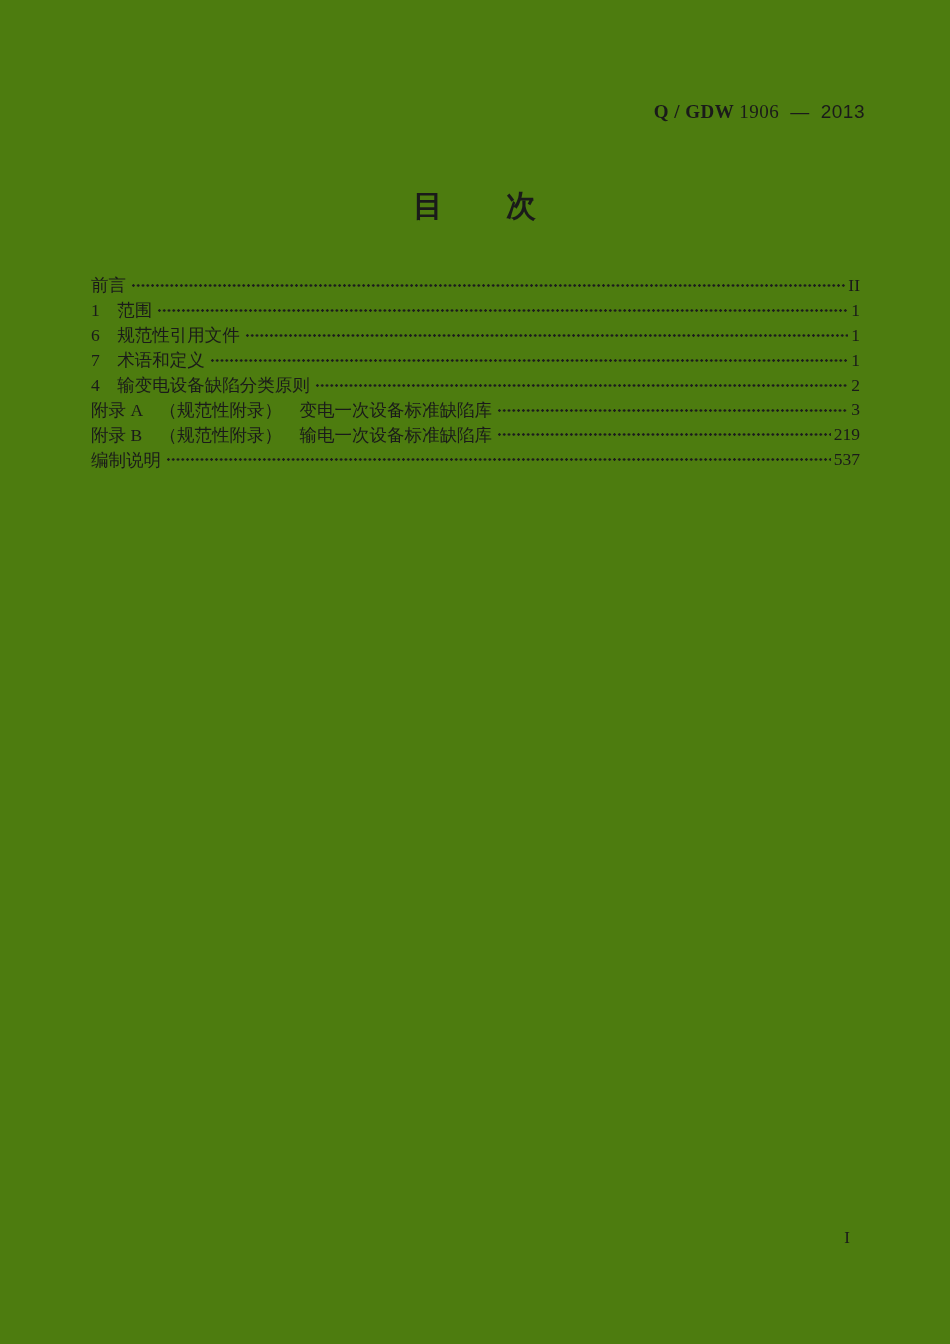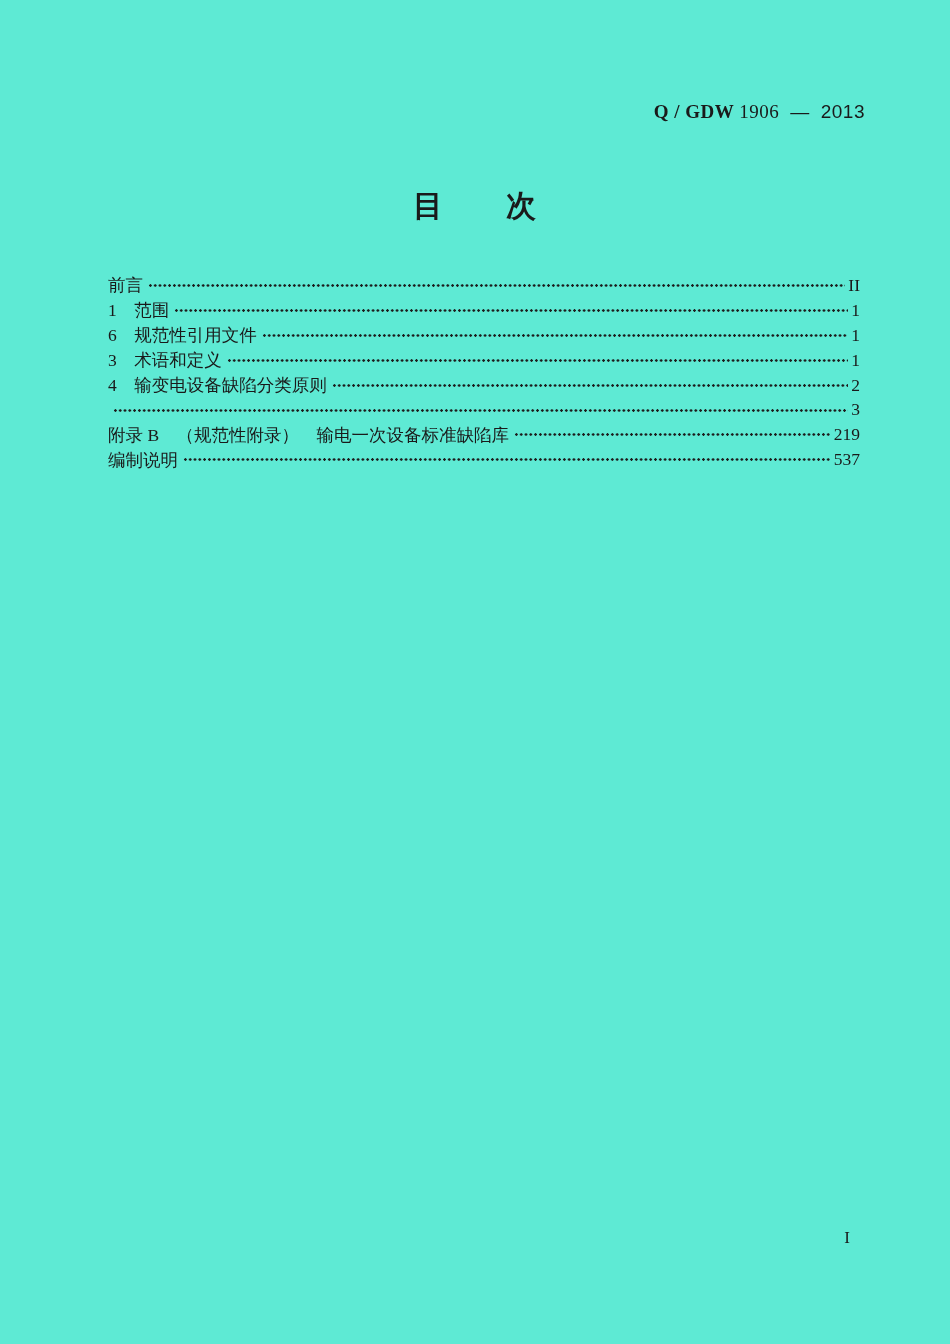--- a/index.html
+++ b/index.html
@@ -4,21 +4,21 @@
 <style>
   html, body {
     margin: 0;
     padding: 0;
     background: #ffffff;
   }
   .page {
     position: relative;
     width: 950px;
     height: 1344px;
-    background: #5eead4;
+    background: #4d7c0f;
     color: #1a1a1a;
     overflow: hidden;
   }
   .header {
     position: absolute;
     top: 101px;
     right: 85px;
     font-family: "Liberation Serif", "DejaVu Serif", serif;
     font-size: 19px;
     white-space: nowrap;
@@ -41,21 +41,21 @@
     text-align: center;
     font-family: Liberation Serif, serif;
     font-weight: bold;
     font-size: 30px;
     letter-spacing: 1px;
     white-space: pre;
   }
   .toc {
     position: absolute;
     top: 273px;
-    left: 108px;
+    left: 91px;
     right: 90px;
   }
   .toc-row {
     display: flex;
     align-items: center;
     height: 24.9px;
     font-family: "Liberation Serif", "DejaVu Serif", serif;
     font-size: 17.5px;
   }
   .toc-text {
@@ -108,32 +108,33 @@
       <span class="toc-page">1</span>
     </div>
 
     <div class="toc-row">
       <span class="toc-text">6　规范性引用文件</span>
       <span class="toc-dots"></span>
       <span class="toc-page">1</span>
     </div>
 
     <div class="toc-row">
-      <span class="toc-text">3　术语和定义</span>
+      <span class="toc-text">7　术语和定义</span>
       <span class="toc-dots"></span>
       <span class="toc-page">1</span>
     </div>
 
     <div class="toc-row">
       <span class="toc-text">4　输变电设备缺陷分类原则</span>
       <span class="toc-dots"></span>
       <span class="toc-page">2</span>
     </div>
 
     <div class="toc-row">
+      <span class="toc-text">附录 A　（规范性附录）　变电一次设备标准缺陷库</span>
       <span class="toc-dots"></span>
       <span class="toc-page">3</span>
     </div>
 
     <div class="toc-row">
       <span class="toc-text">附录 B　（规范性附录）　输电一次设备标准缺陷库</span>
       <span class="toc-dots"></span>
       <span class="toc-page">219</span>
     </div>
 

